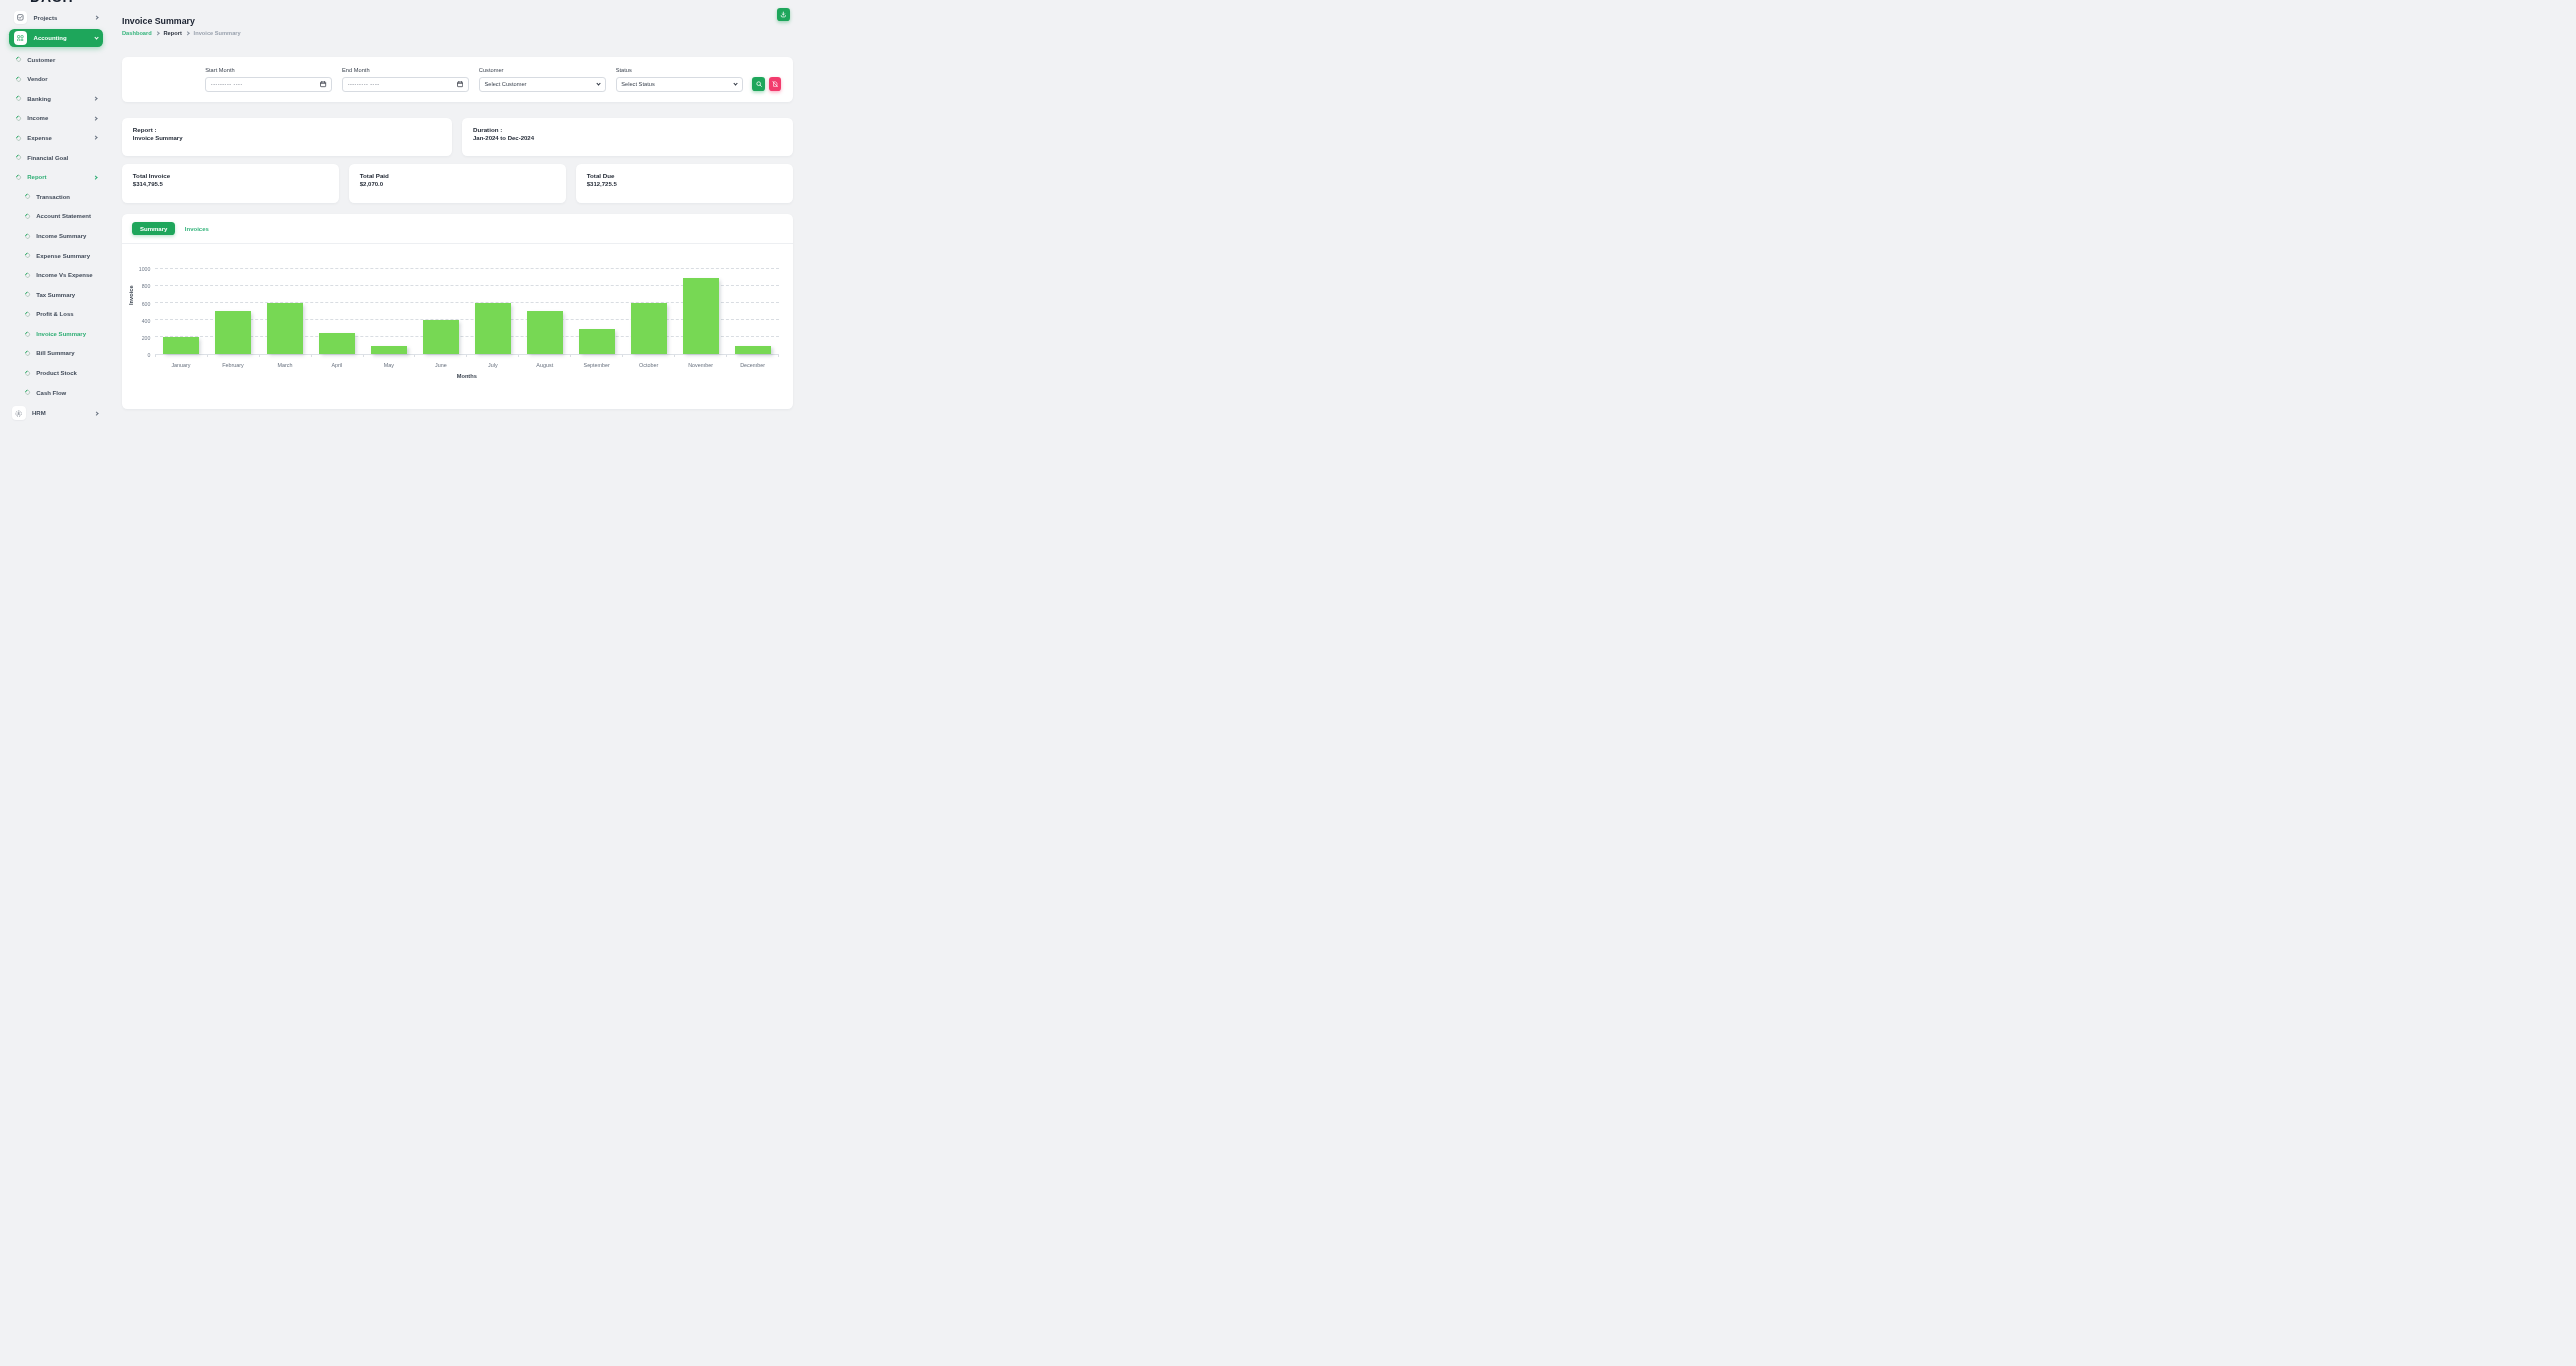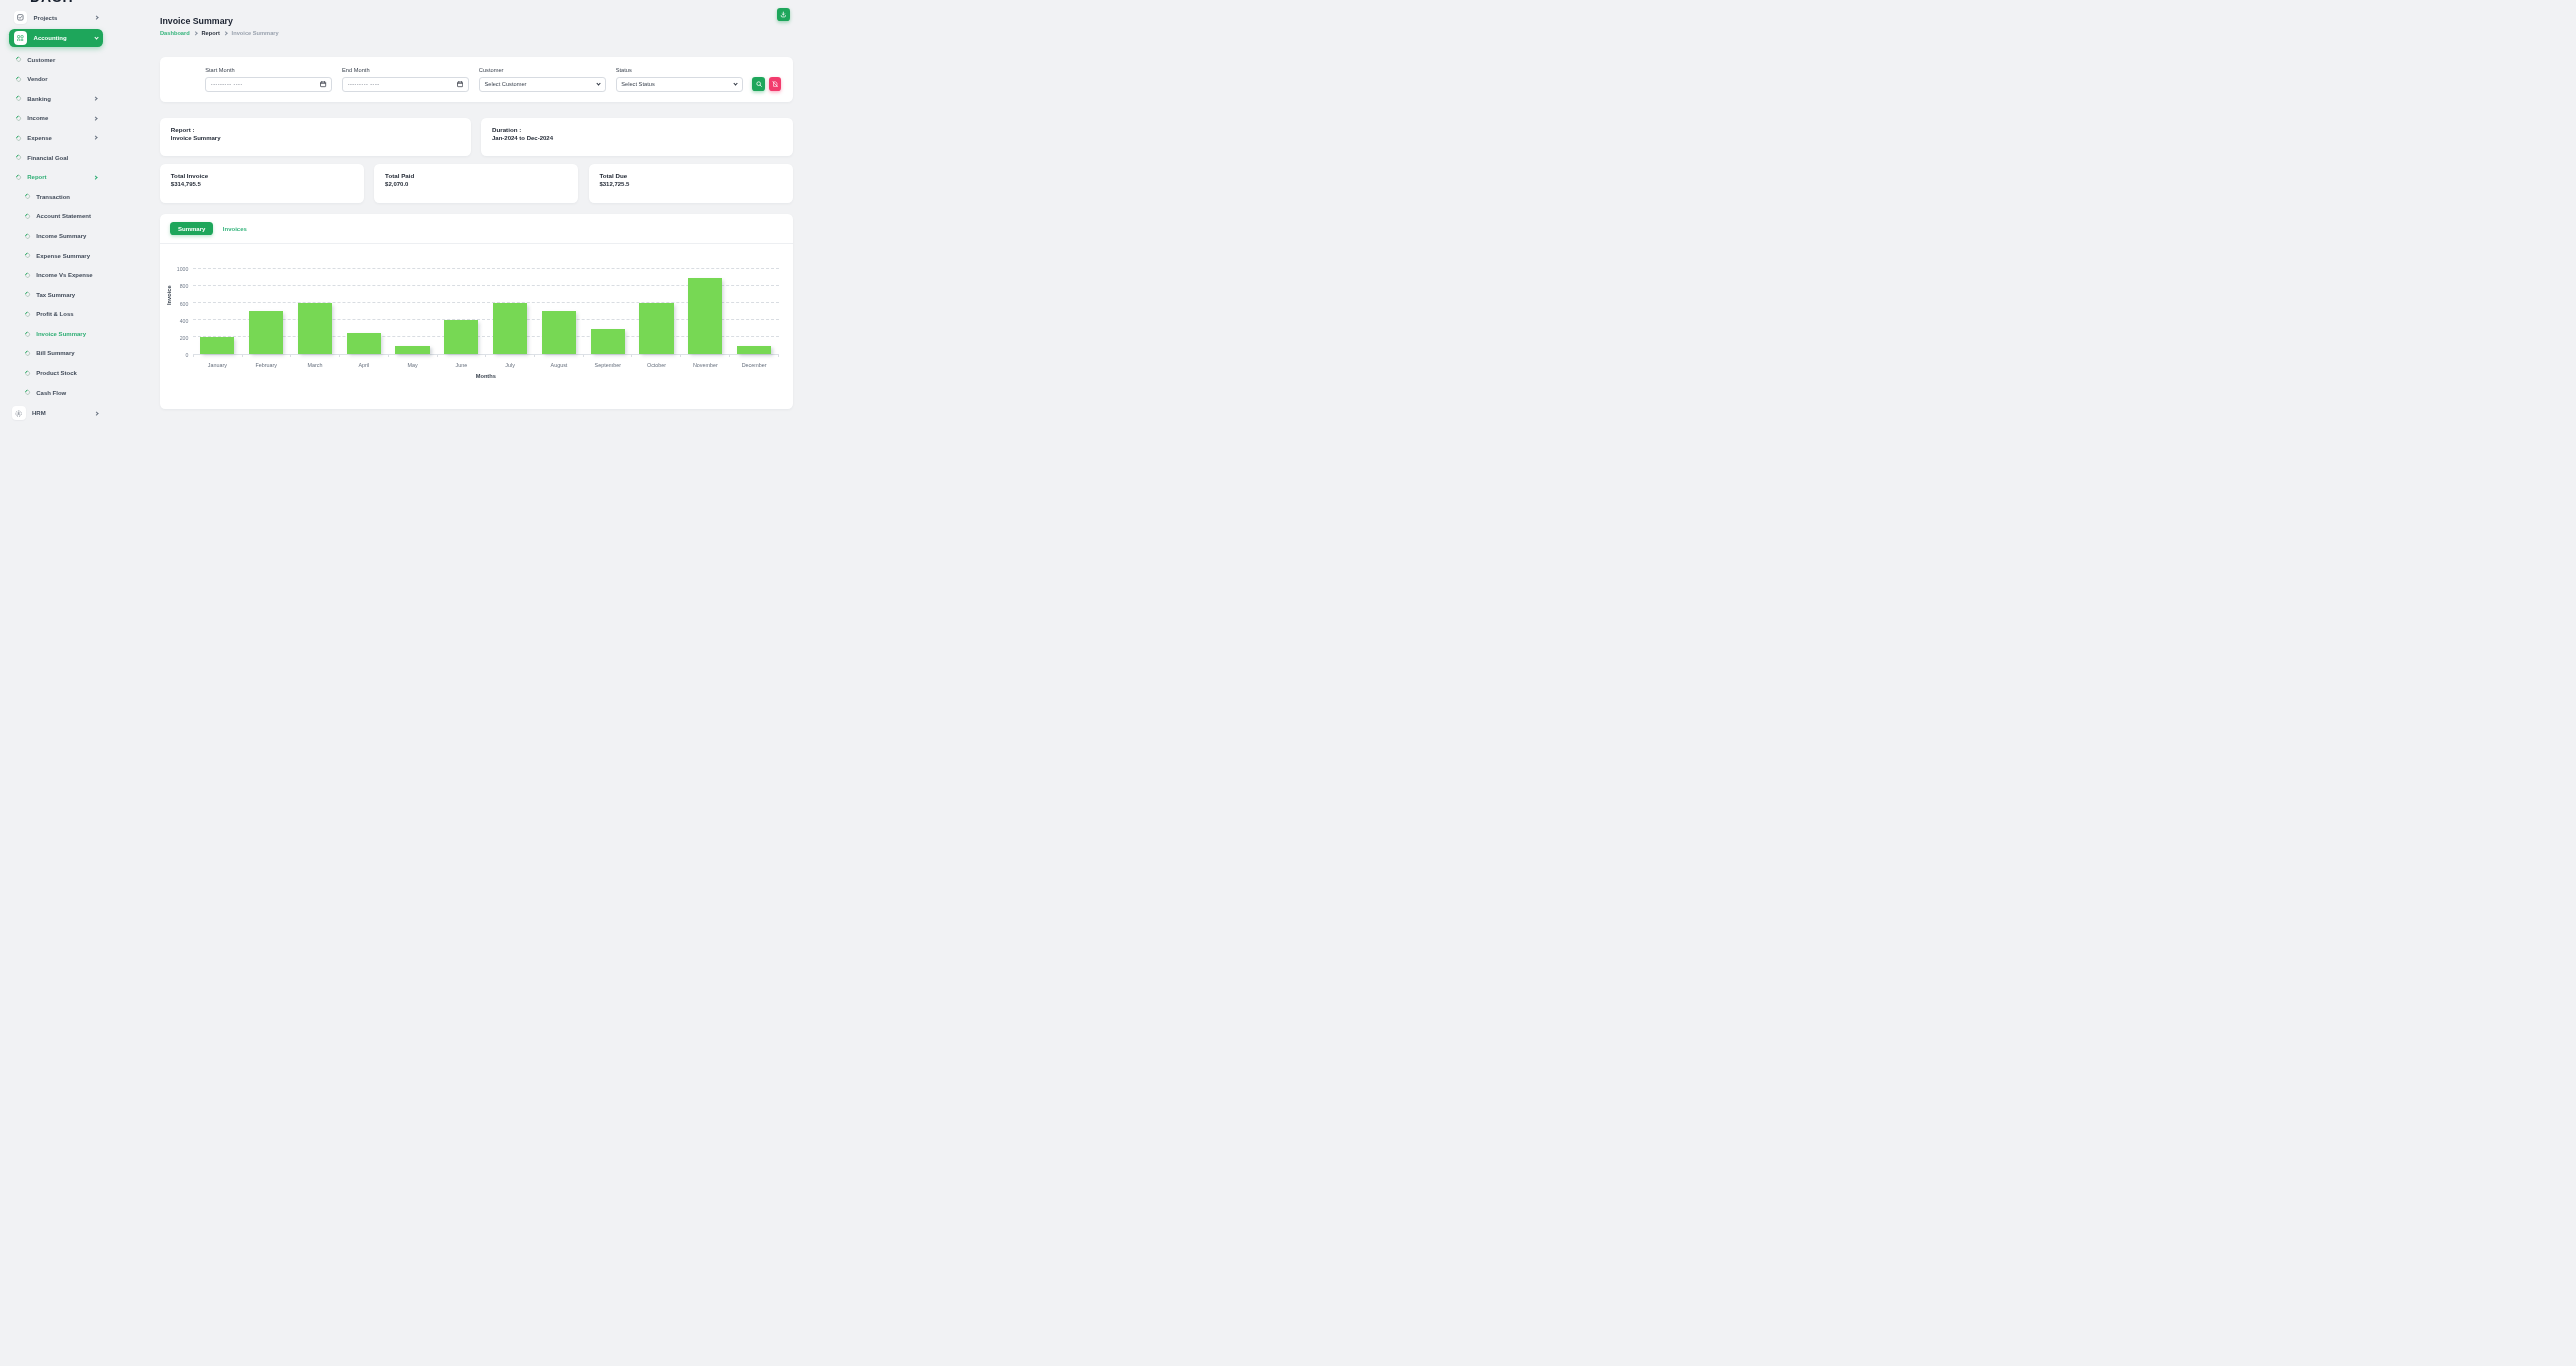--- a/index.html
+++ b/index.html
@@ -1,20 +1,20 @@
 <!DOCTYPE html>
 <html style="font-size:8.3px"><head>
 <meta charset="utf-8">
 <style>
   * { margin:0; padding:0; box-sizing:border-box; }
   html,body { width:805px; height:427px; overflow:hidden;
     font-family:"Liberation Sans","DejaVu Sans",sans-serif; background:#f1f2f4; color:#242a33; }
 
   
-  .app { display:flex; width:100%; height:100%;gap:38px; }
+  .app { display:flex; width:100%; height:100%; }
   .sidebar { width:107px; flex:0 0 107px; height:100%; display:flex; flex-direction:column; padding-top:0; }
   .main { flex:1; padding:15.5px 12.4px 0 15px; position:relative; }
 
   
   .logo-clip { height:5.2px; overflow:hidden; margin:0 0 4.1px 30px; }
   .logo-text { font-size:14px; font-weight:bold; color:#18202e; letter-spacing:1px; display:block; margin-top:-10.8px; }
 
   .side-top { display:flex; align-items:center; height:18.6px; margin:0 4.1px 3.1px 8.8px; padding:0 5.2px 0 5.2px; border-radius:5.2px; cursor:pointer; }
   .tile { width:13.4px; height:13.4px; border-radius:4.1px; background:#ffffff; display:flex; align-items:center; justify-content:center; box-shadow:0 0.5px 1.5px rgba(25,35,50,.07); flex:0 0 13.4px; }
   .side-top .lbl { font-size:6px; font-weight:700; color:#414b59; margin-left:6.2px; }

